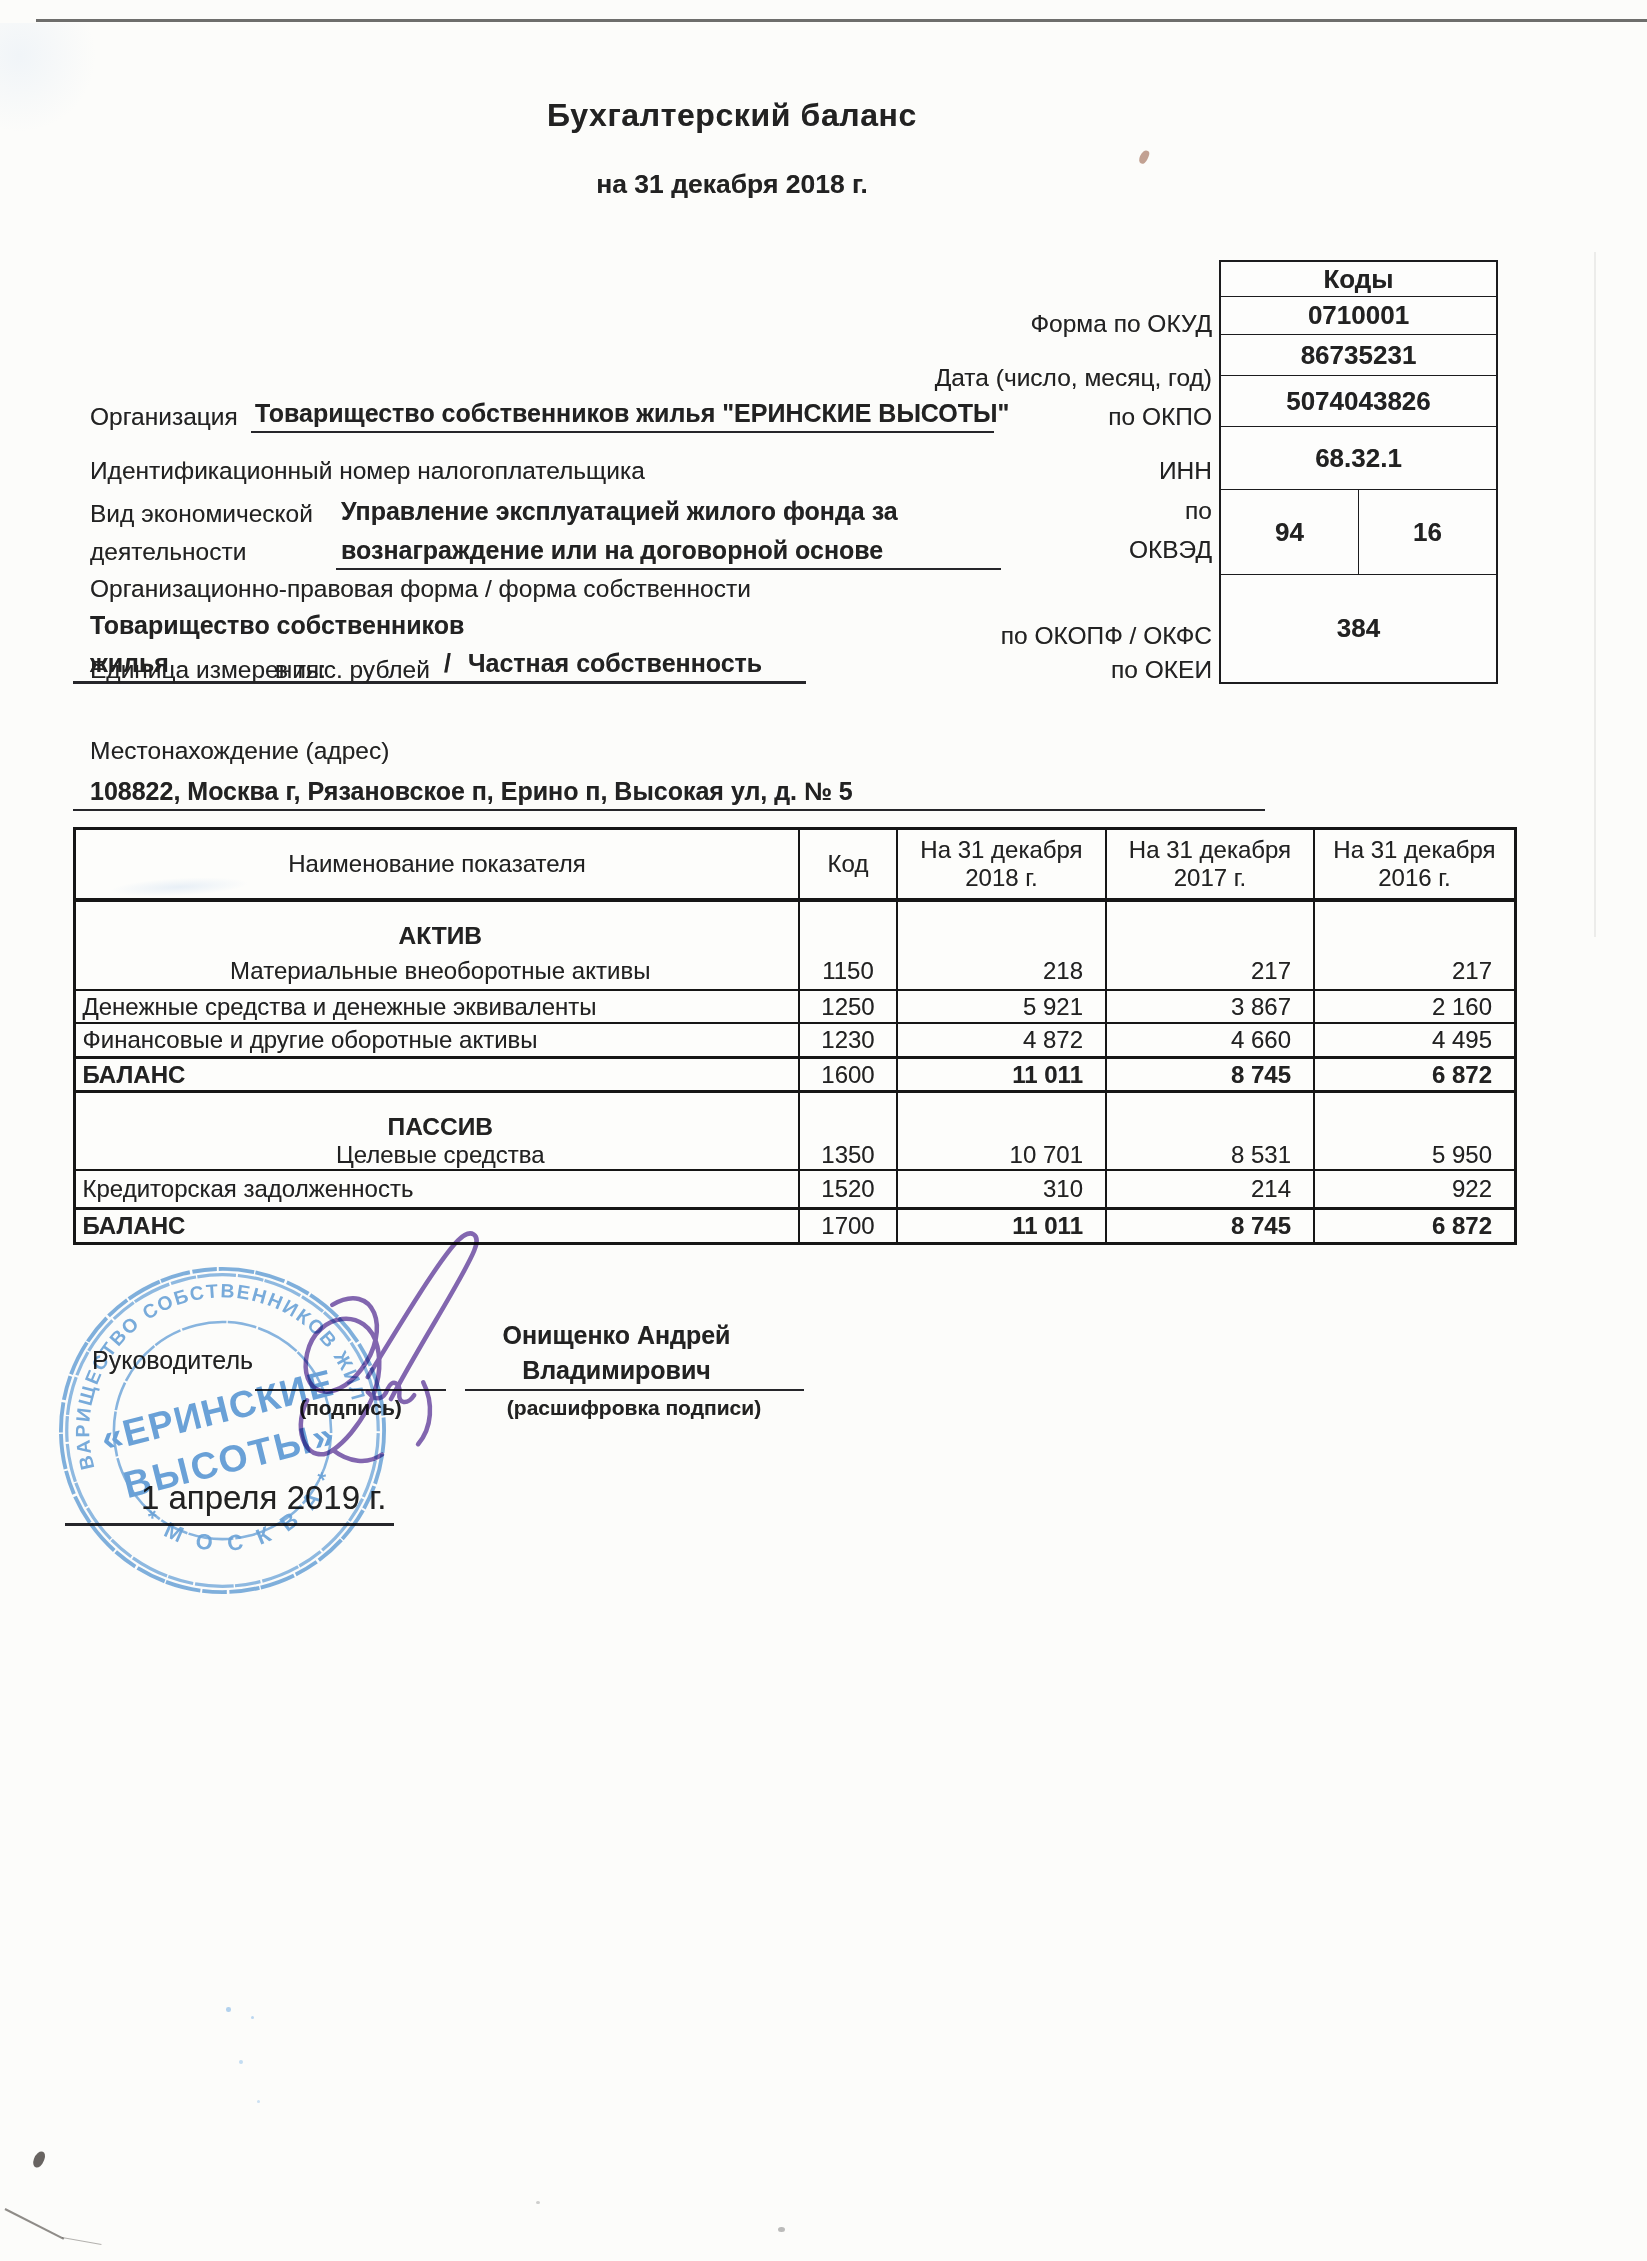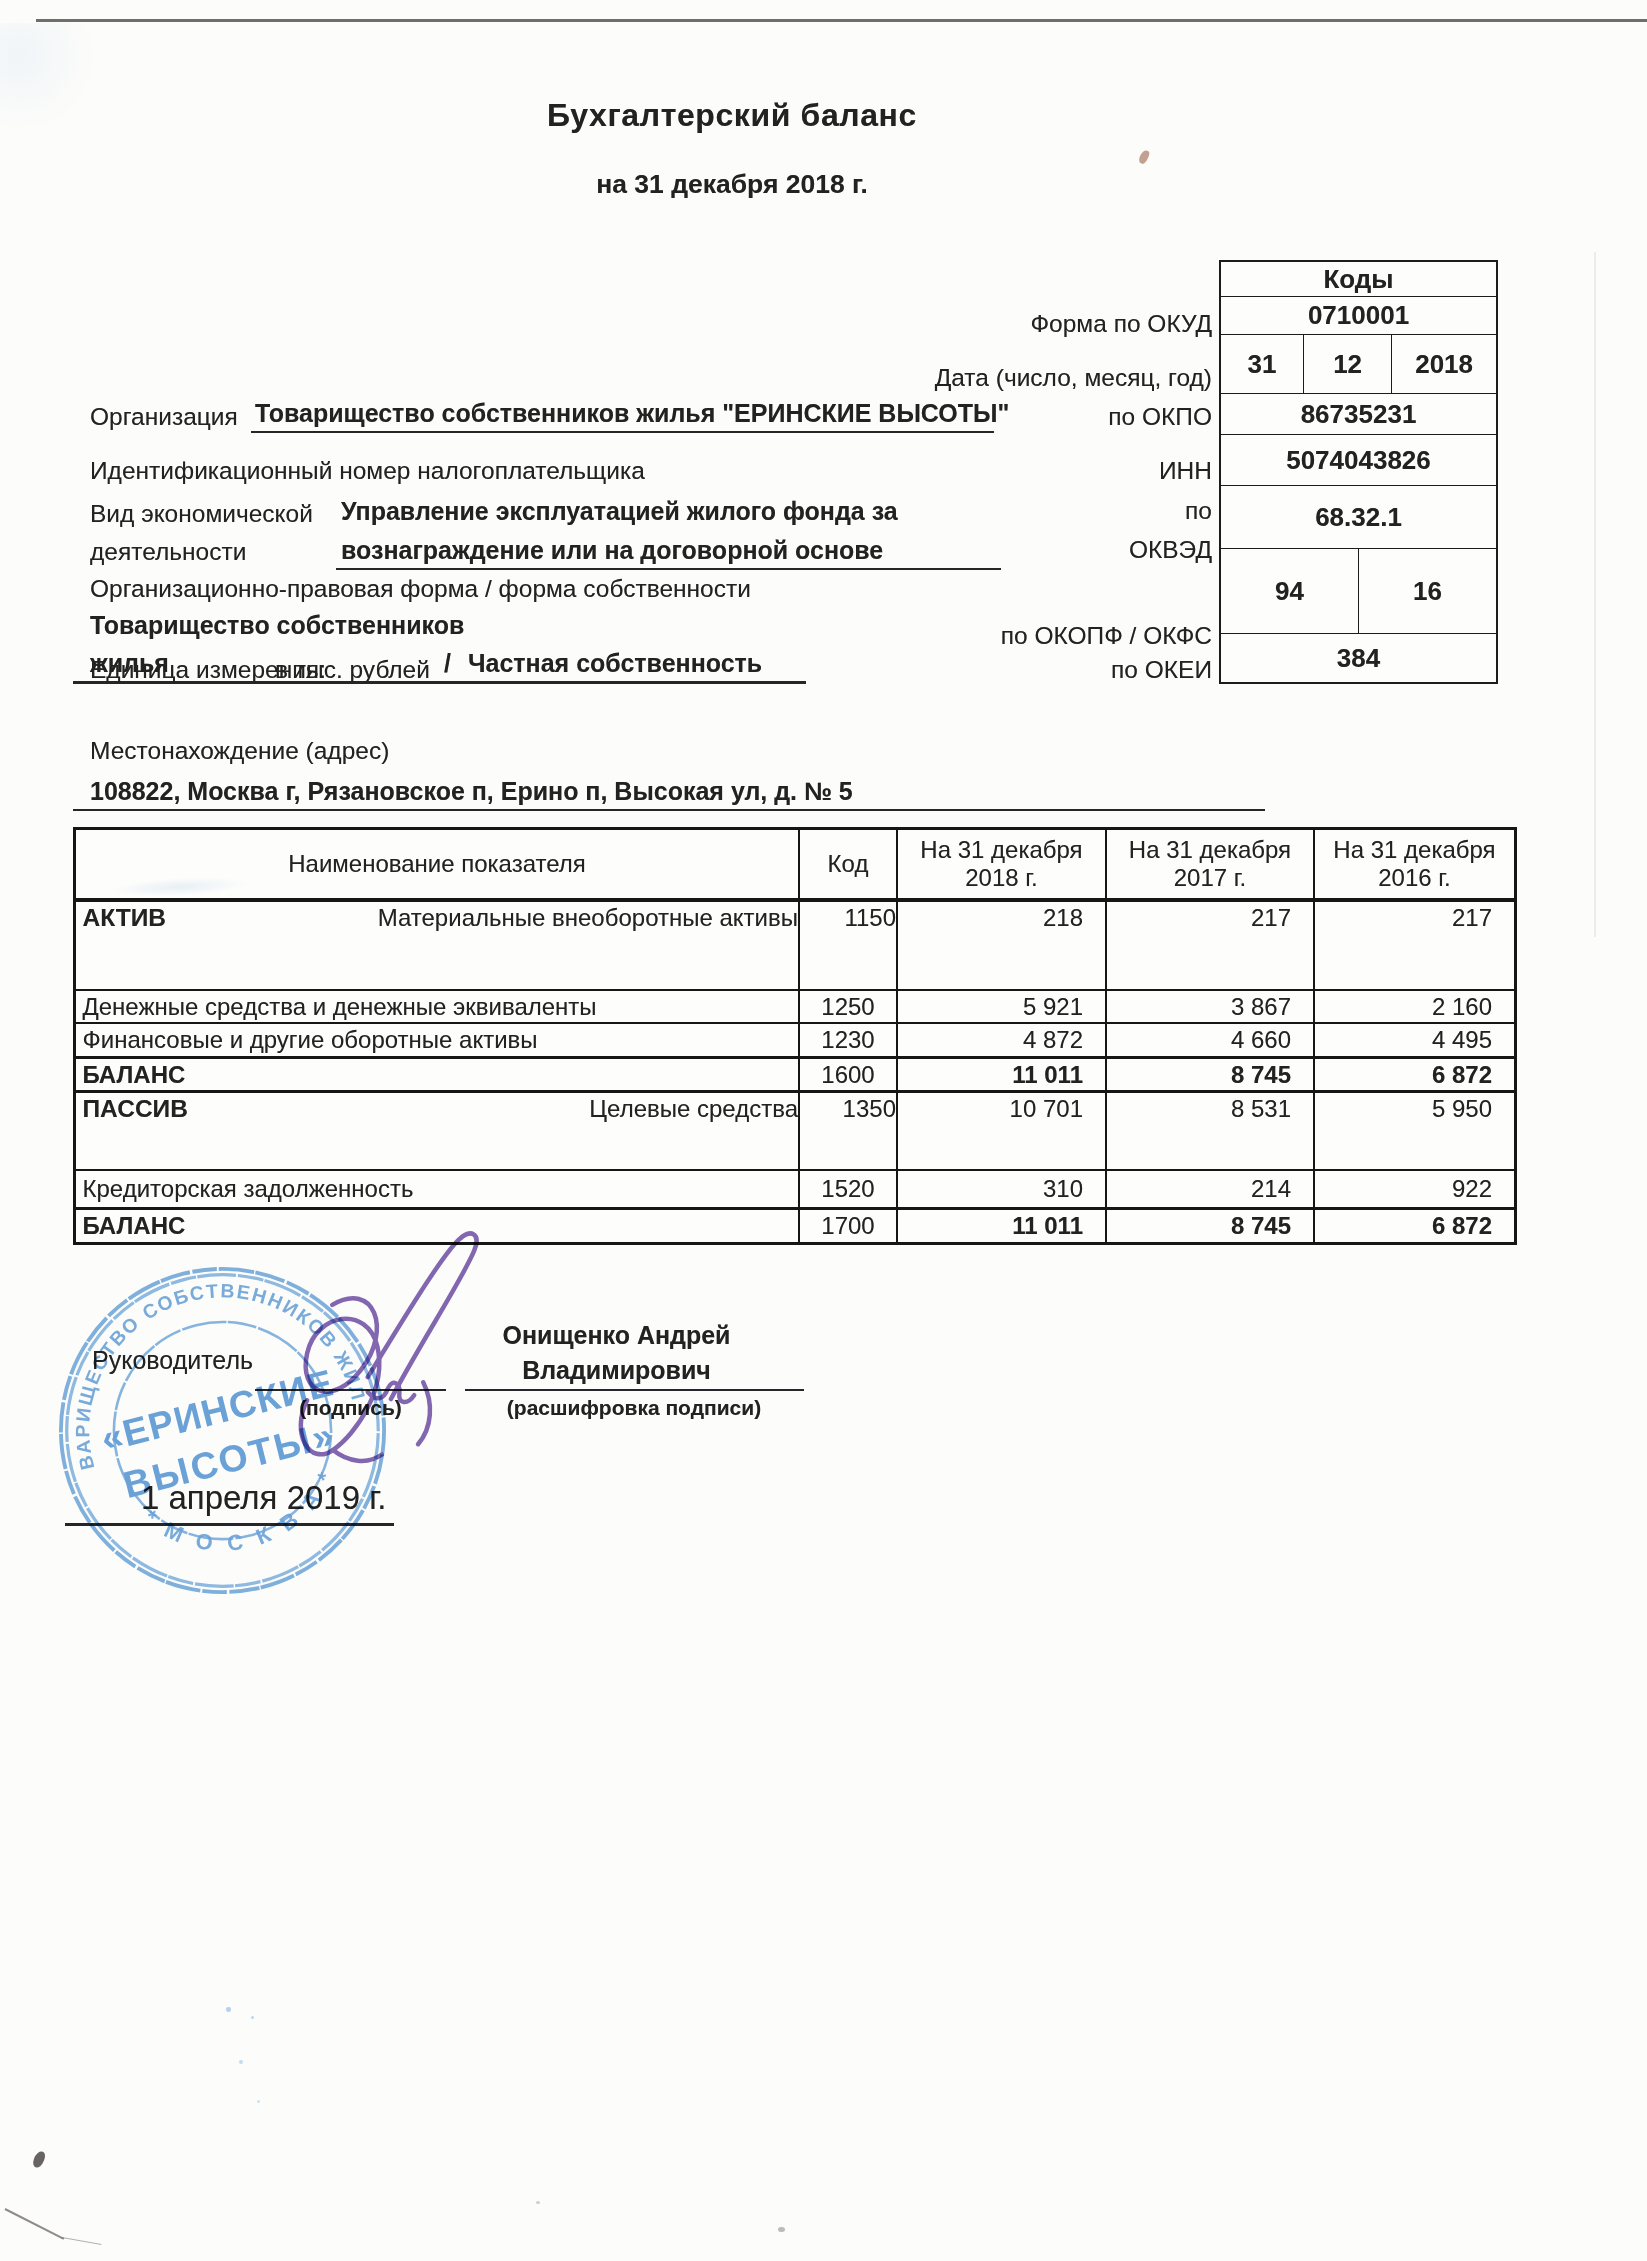--- a/index.html
+++ b/index.html
@@ -43,21 +43,21 @@
   }
   .trow{display:grid; grid-template-columns:722px 98px 209px 208px 1fr;}
   .trow>div{box-sizing:border-box;}
   .cell{display:flex; align-items:center; font-size:24px; color:#222; text-shadow:0 0 0.6px rgba(40,40,40,.3);}
   .cl{border-left:2.6px solid #161616;}
   .name-c{padding-left:6.5px; justify-content:flex-start;}
   .code-c{justify-content:center;}
   .num-c{justify-content:flex-end; padding-right:22px;}
   .row-header{height:68px; border-bottom:4.5px solid #161616;}
   .row-header .cell{justify-content:center; text-align:center; white-space:pre-line; line-height:28px;}
-  .row-combo .cell{flex-direction:row; align-items:stretch; justify-content:space-between; padding-top:2px; padding-bottom:3.9px;}
+  .row-combo .cell{flex-direction:column; align-items:stretch; justify-content:space-between; padding-top:20px; padding-bottom:3.9px;}
   .sec-title{text-align:center; font-weight:bold; font-size:24.5px;}
   .combo-item{text-align:center;}
   .combo-num{text-align:right;}
   .combo-code{text-align:center;}
   .row-aktiv{height:87px;}
   .row-passiv{height:76px; }
   .row-i1{height:31px; border-top:2.6px solid #161616;}
   .row-i2{height:32px; border-top:2.6px solid #161616;}
   .row-i3{height:36px; border-top:2.6px solid #161616;}
   .row-bal1{height:31px; border-top:3.2px solid #161616; border-bottom:3.2px solid #161616;}
@@ -121,31 +121,20 @@
   <div class="abs lbl ink" style="left:90px; top:736px;">Местонахождение (адрес)</div>
   <div class="abs val ink b" style="left:90px; top:776px;">108822, Москва г, Рязановское п, Ерино п, Высокая ул, д. № 5</div>
   <div class="uline" style="left:73px; top:809px; width:1192px;"></div>
 
   <div id="codes-box" class="abs">
     <div class="cb-row" style="height:34px;">
       <span>Коды</span>
     </div>
     <div class="cb-row" style="height:37px;">
       <span>0710001</span>
-    </div>
-    <div class="cb-row" style="height:58px; padding:0; align-items:stretch;">
-      <div class="cb-cell" style="width:30%;">
-        <span>31</span>
-      </div>
-      <div class="cb-cell cb-sep" style="width:32%;">
-        <span>12</span>
-      </div>
-      <div class="cb-cell cb-sep" style="width:38%;">
-        <span>2018</span>
-      </div>
     </div>
     <div class="cb-row" style="height:40px;">
       <span>86735231</span>
     </div>
     <div class="cb-row" style="height:50px;">
       <span>5074043826</span>
     </div>
     <div class="cb-row" style="height:62px;">
       <span>68.32.1</span>
     </div>

